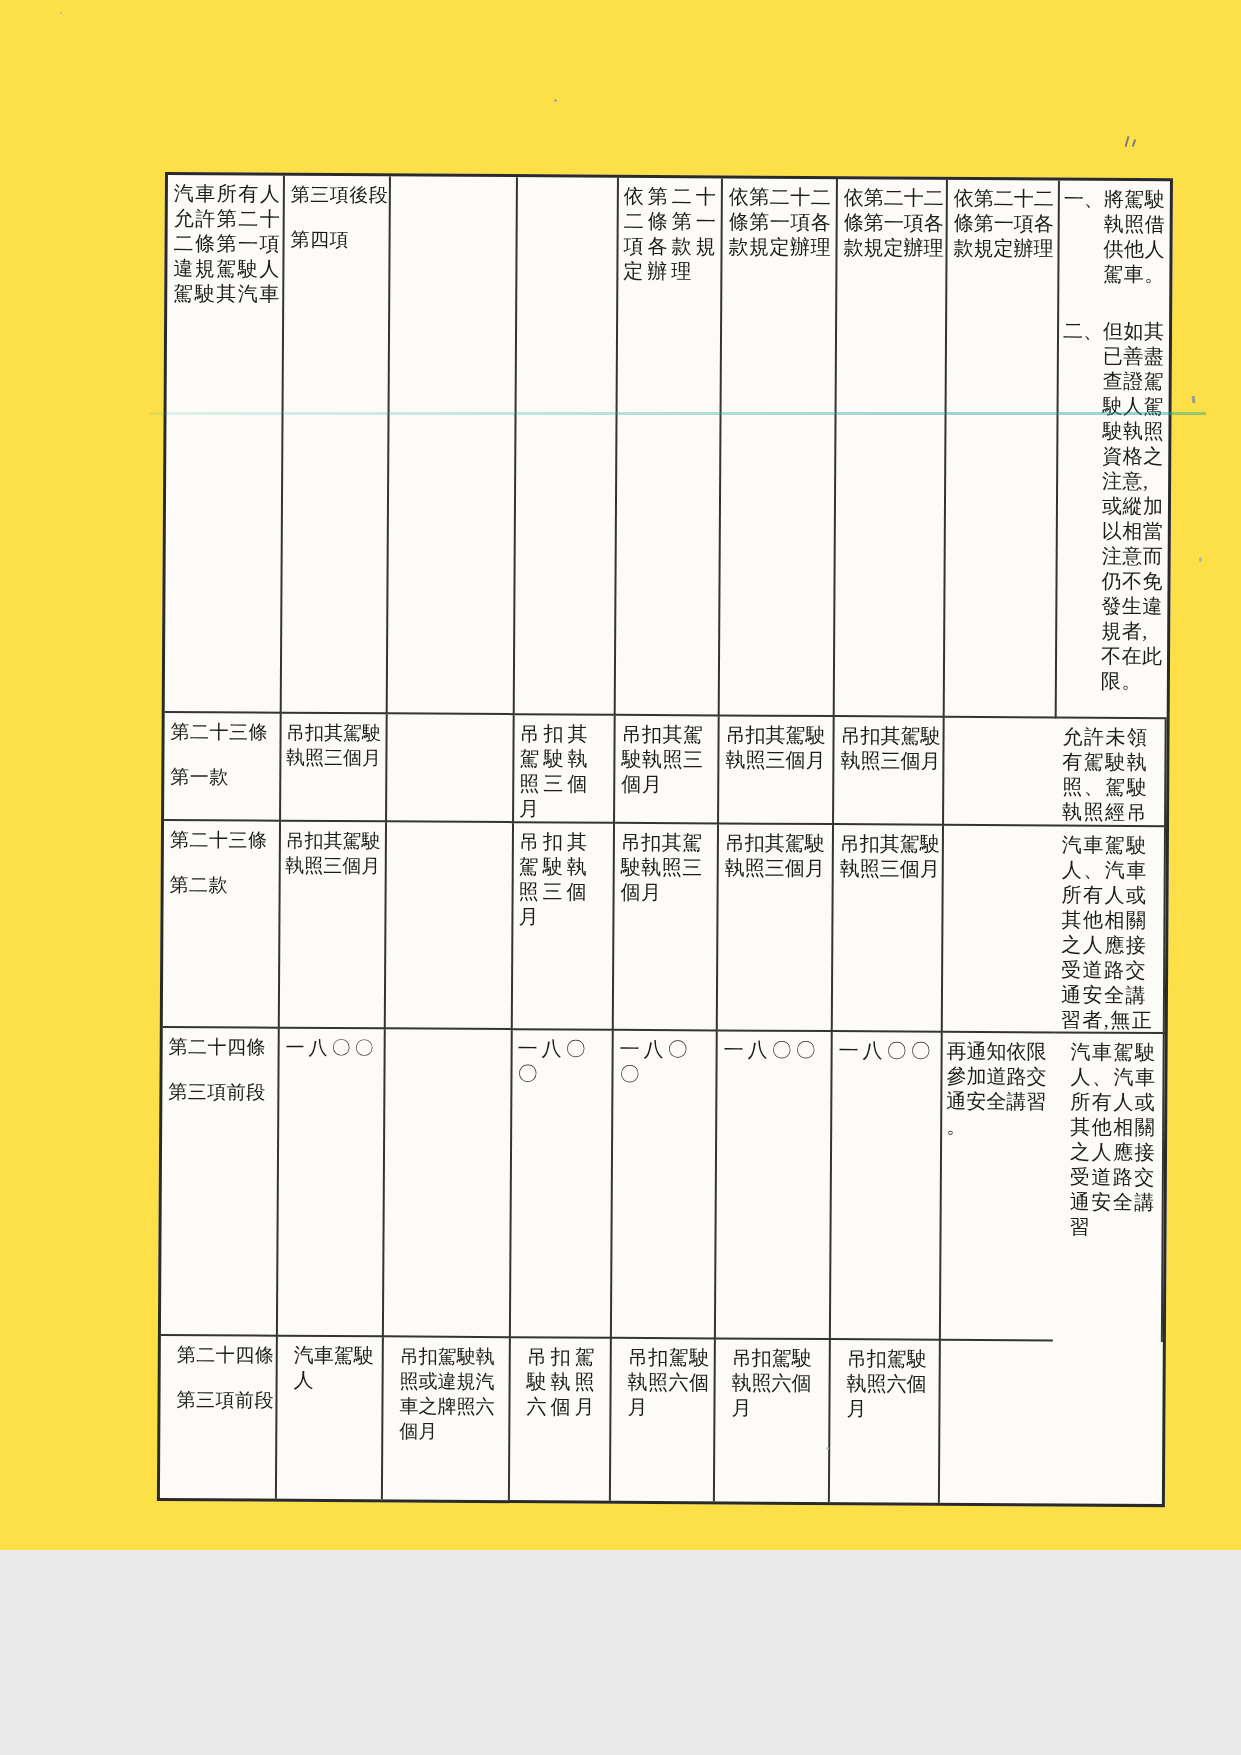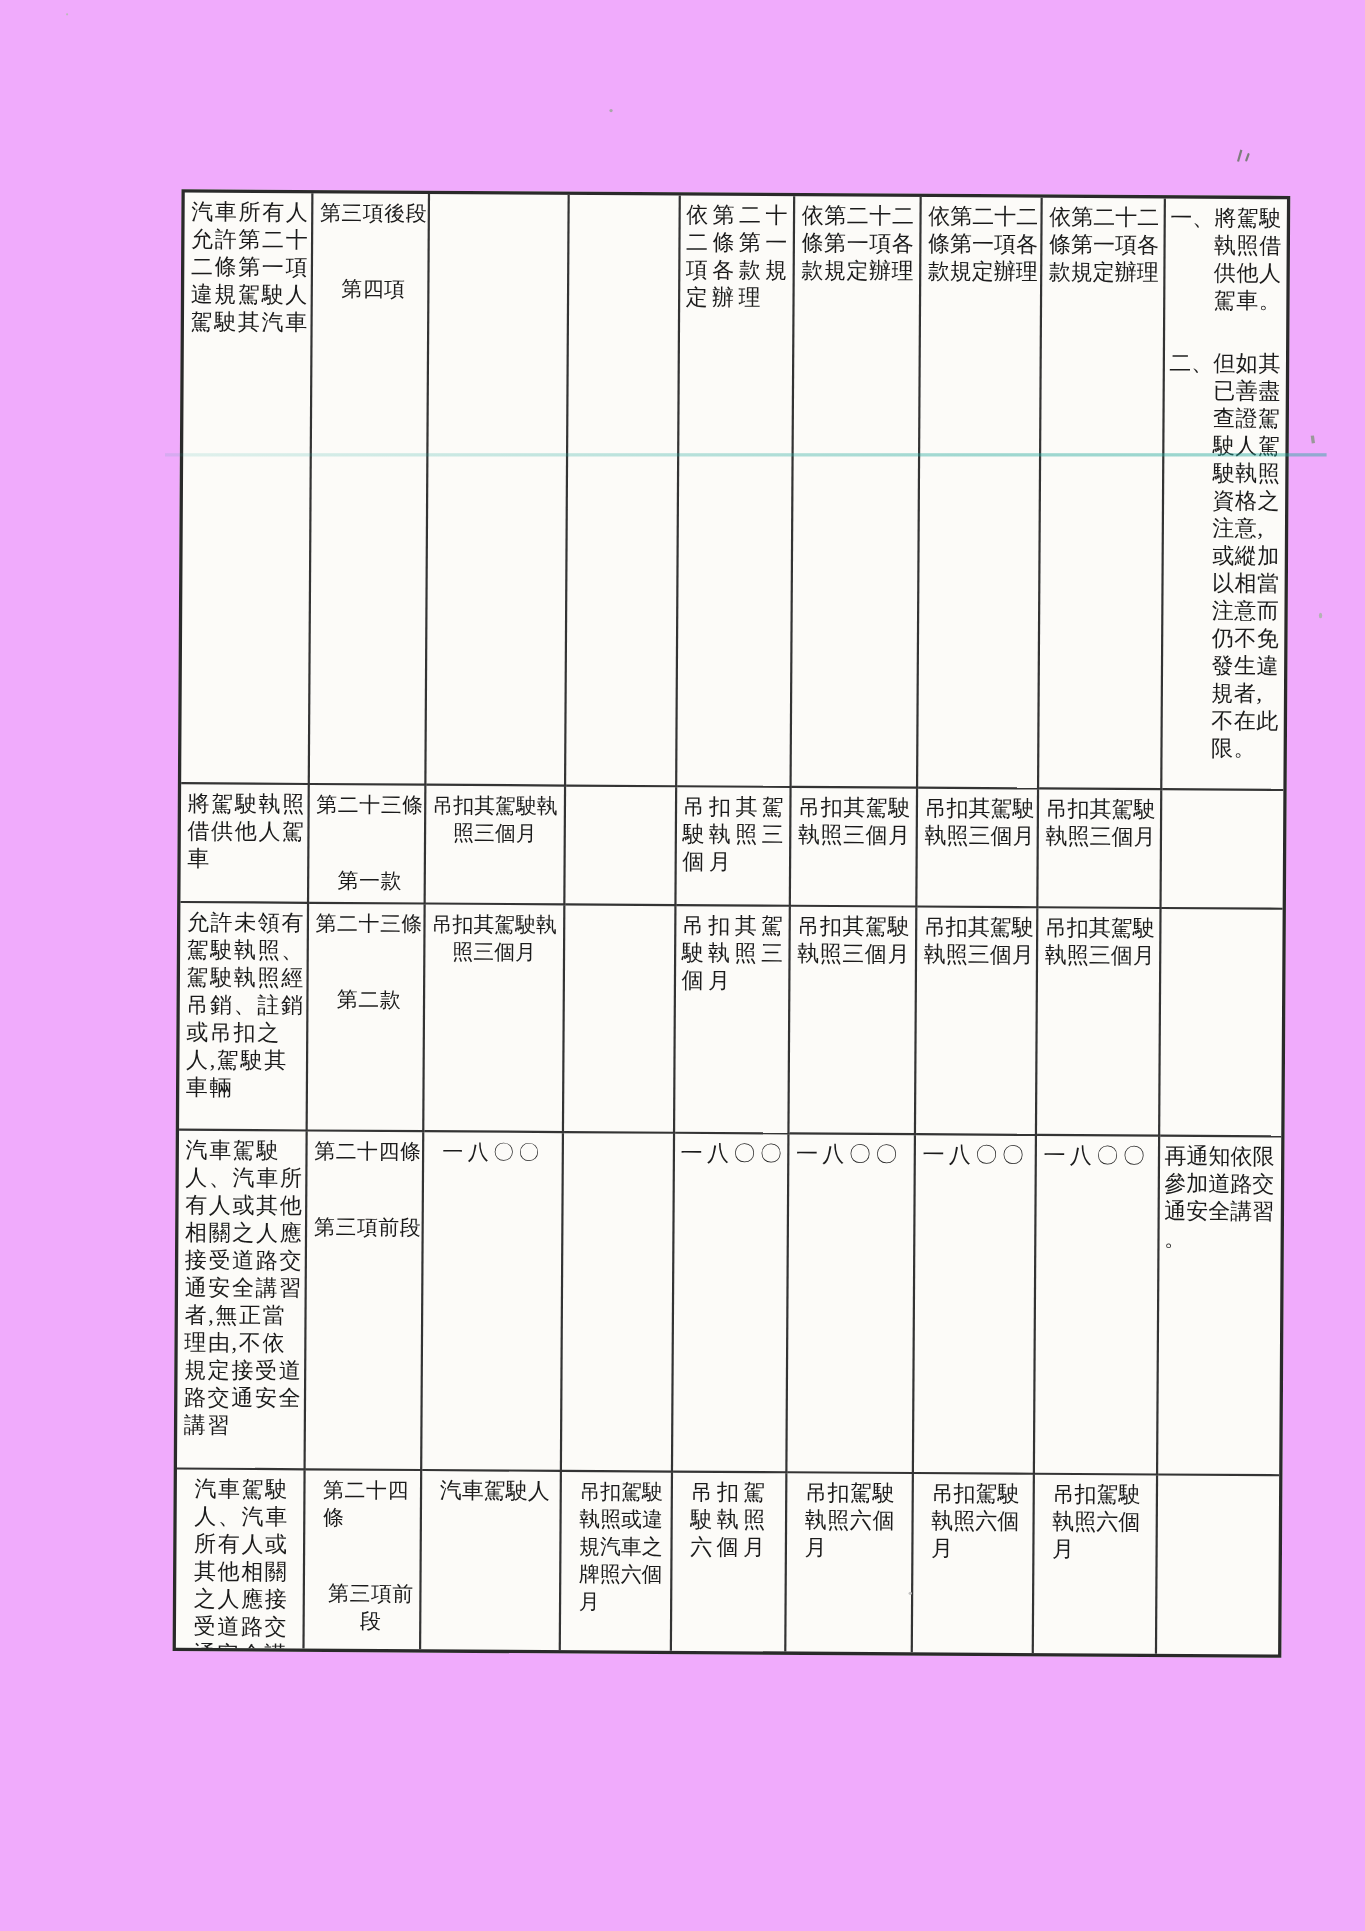--- a/index.html
+++ b/index.html
@@ -8,22 +8,22 @@
   }
   body {
     width: 1241px;
     height: 1755px;
     font-family: "Liberation Serif", "DejaVu Serif", serif;
     background: #e9e9e9;
   }
   .sheet {
     position: relative;
     width: 1241px;
-    height: 1755px;
-    background: #f0abfc;
+    height: 1550px;
+    background: #fde047;
     overflow: hidden;
   }
   
   .penalty-table {
     position: absolute;
     left: 165px;
     top: 172px;
     transform: rotate(0.35deg);
     transform-origin: 0 0;
     display: grid;
@@ -52,21 +52,21 @@
   .c3 { font-size: 19px; padding-left: 4px; padding-right: 4px; text-align: center; }
   .c3.align-left { text-align: left; }
   .c4 { padding-right: 0; }
   .c5 { padding: 6px 0 4px 5px; letter-spacing: 4px; }
   .c6 { padding-right: 2px; letter-spacing: 0.5px; }
   .c7 { padding-right: 0; }
   .c8 { padding-right: 0; }
   .c9 { padding: 6px 0 4px 4px; }
   .c9.break-anywhere { line-break: anywhere; }
 
-  .clause { margin-top: 44px; text-align: center; }
+  .clause { margin-top: 20px; }
   .fine-amount { letter-spacing: 4px; }
 
   
   .note-item { display: flex; align-items: flex-start; }
   .note-item + .note-item { margin-top: 32px; }
   .note-marker { width: 40px; flex: none; }
   .note-body { width: 64px; flex: none; letter-spacing: 0.5px; }
 
   
   .teal-streak {
@@ -111,21 +111,20 @@
       <div class="note-item">
         <span class="note-marker">一、</span>
         <span class="note-body">將駕駛執照借供他人駕車。</span>
       </div>
       <div class="note-item">
         <span class="note-marker">二、</span>
         <span class="note-body">但如其已善盡查證駕駛人駕駛執照資格之注意,或縱加以相當注意而仍不免發生違規者,不在此限。</span>
       </div>
     </div>
 
-    <div class="cell c1">將駕駛執照借供他人駕車</div>
     <div class="cell c2">
       <div>第二十三條</div>
       <div class="clause">第一款</div>
     </div>
     <div class="cell c3">吊扣其駕駛執照三個月</div>
     <div class="cell c4"></div>
     <div class="cell c5">吊扣其駕駛執照三個月</div>
     <div class="cell c6">吊扣其駕駛執照三個月</div>
     <div class="cell c7">吊扣其駕駛執照三個月</div>
     <div class="cell c8">吊扣其駕駛執照三個月</div>

